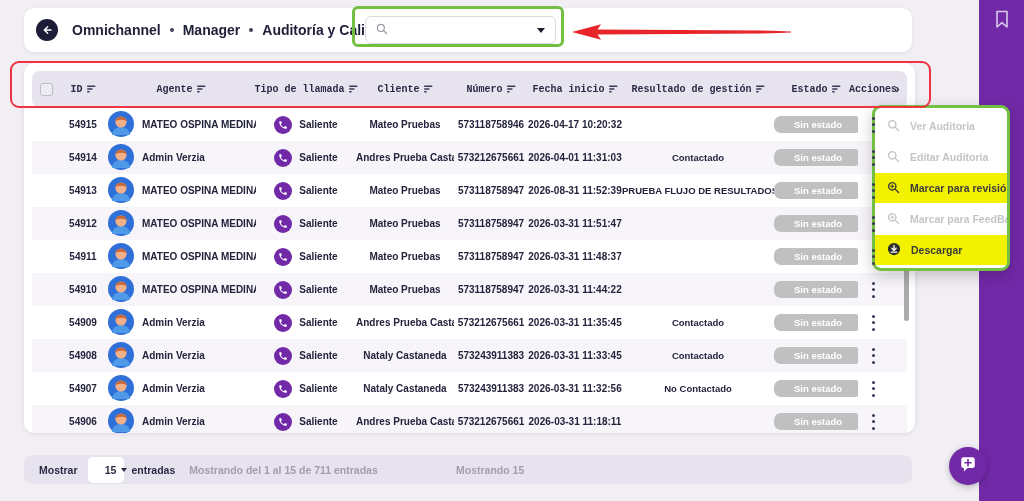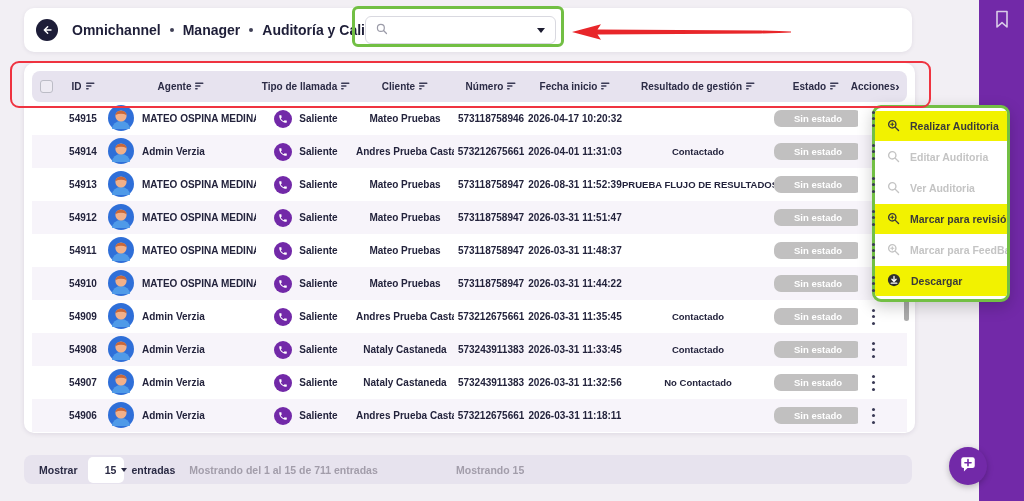--- a/index.html
+++ b/index.html
@@ -29,21 +29,21 @@
   
   .anno { position:absolute; pointer-events:none; }
   .anno-search { left:352px; top:6px; width:212px; height:41px; border:3px solid #72bf44; border-radius:6px; z-index:60; }
   .anno-header { left:10px; top:61px; width:921px; height:47px; border:2px solid #ef3340; border-radius:9px; z-index:55; }
   .anno-arrow { left:571px; top:22px; width:224px; height:20px; z-index:60; }
 
   
   .card { position:absolute; left:24px; top:63px; width:891px; height:370px; background:#fff;
           border-radius:10px; box-shadow:0 1px 5px rgba(40,20,70,.10); overflow:hidden; }
   .grid { display:grid; grid-template-columns:28px 46px 150px 100px 98px 74px 94px 152px 84px 30px 19px; align-items:center; }
-  .thead { margin:8px 8px 0 8px; height:31px; background:#e7e3ef; border-radius:8px; font-size:10px; font-weight:700; color:#2b2b45; }
+  .thead { margin:8px 8px 0 8px; height:37px; background:#e7e3ef; border-radius:8px; font-size:10px; font-weight:700; color:#2b2b45;font-family:Liberation Mono, monospace; }
   .th { display:flex; align-items:center; justify-content:center; gap:4px; white-space:nowrap; overflow:visible; }
   .th .sort { margin-top:1px; }
   .checkbox { width:13px; height:13px; border:1.5px solid #bcbcc6; border-radius:3px; background:#eeebf3; margin:0 auto; cursor:pointer; }
   .chev { font-size:13px; font-weight:700; color:#2b2b45; text-align:center; cursor:pointer; }
   .tbody { padding:0 8px; }
   .row { height:33px; font-size:10px; font-weight:600; color:#23233c; }
   .row.alt { background:#f7f4fa; }
   .cell { text-align:center; white-space:nowrap; overflow:hidden; }
   .cell-agente { display:flex; align-items:center; gap:8px; text-align:left; padding-left:2px; font-weight:700; }
   .cell-tipo { display:flex; align-items:center; justify-content:center; gap:7px; }
@@ -542,41 +542,33 @@
             <i></i>
           </span>
         </div>
         <div class="cell"></div>
       </div>
     </div>
   <div class="vscroll"></div>
 </div>
 
 <div class="menu" id="menu">
-    <div class="menu-item hl">
+    <div class="menu-item">
       <span><svg width="13" height="13" viewBox="0 0 16 16">
-          <circle cx="6.5" cy="6.5" r="4.5" fill="none" stroke="#3a3a3a" stroke-width="1.7"></circle>
-          <path d="M10 10 L14.2 14.2" stroke="#3a3a3a" stroke-width="1.7" stroke-linecap="round"></path>
-          <path d="M6.5 4.6 V8.4 M4.6 6.5 H8.4" stroke="#3a3a3a" stroke-width="1.4" stroke-linecap="round"></path>
+          <circle cx="6.5" cy="6.5" r="4.5" fill="none" stroke="#c4c4c4" stroke-width="1.7"></circle>
+          <path d="M10 10 L14.2 14.2" stroke="#c4c4c4" stroke-width="1.7" stroke-linecap="round"></path>
         </svg></span>
-      <span>Realizar Auditoria</span>
+      <span>Ver Auditoria</span>
     </div>
     <div class="menu-item">
       <span><svg width="13" height="13" viewBox="0 0 16 16">
           <circle cx="6.5" cy="6.5" r="4.5" fill="none" stroke="#c4c4c4" stroke-width="1.7"></circle>
           <path d="M10 10 L14.2 14.2" stroke="#c4c4c4" stroke-width="1.7" stroke-linecap="round"></path>
         </svg></span>
       <span>Editar Auditoria</span>
-    </div>
-    <div class="menu-item">
-      <span><svg width="13" height="13" viewBox="0 0 16 16">
-          <circle cx="6.5" cy="6.5" r="4.5" fill="none" stroke="#c4c4c4" stroke-width="1.7"></circle>
-          <path d="M10 10 L14.2 14.2" stroke="#c4c4c4" stroke-width="1.7" stroke-linecap="round"></path>
-        </svg></span>
-      <span>Ver Auditoria</span>
     </div>
     <div class="menu-item hl">
       <span><svg width="13" height="13" viewBox="0 0 16 16">
           <circle cx="6.5" cy="6.5" r="4.5" fill="none" stroke="#3a3a3a" stroke-width="1.7"></circle>
           <path d="M10 10 L14.2 14.2" stroke="#3a3a3a" stroke-width="1.7" stroke-linecap="round"></path>
           <path d="M6.5 4.6 V8.4 M4.6 6.5 H8.4" stroke="#3a3a3a" stroke-width="1.4" stroke-linecap="round"></path>
         </svg></span>
       <span>Marcar para revisión</span>
     </div>
     <div class="menu-item">

